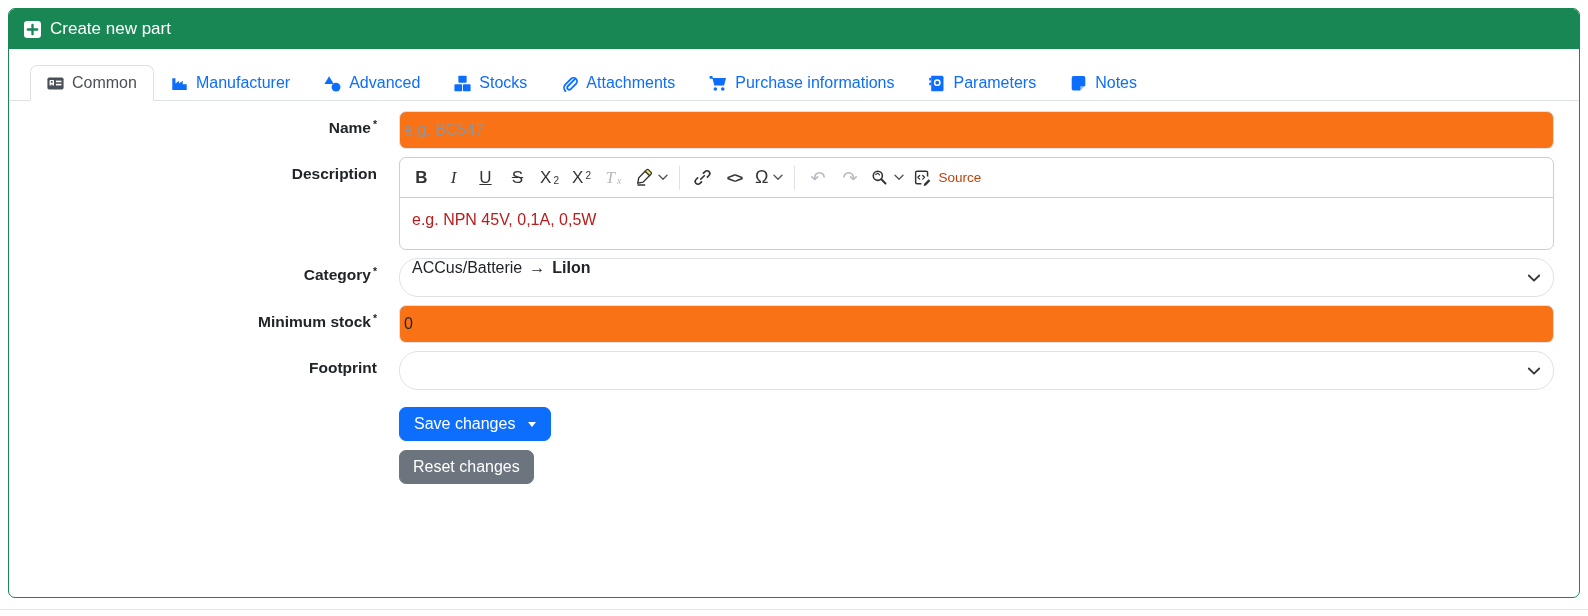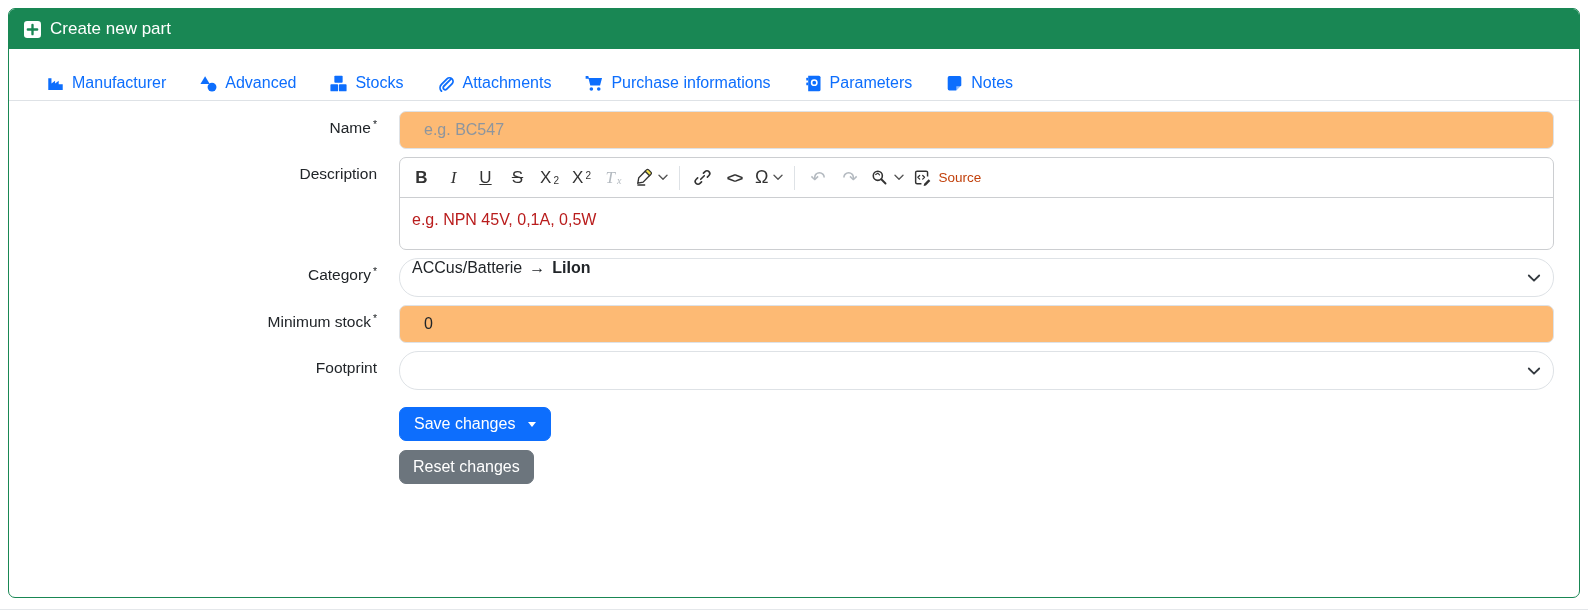--- a/index.html
+++ b/index.html
@@ -28,29 +28,29 @@
     font-family: inherit;
   }
   .tab.active { color: #495057; background: #fff; border-color: #dee2e6 #dee2e6 #fff #dee2e6; }
   .tab svg { flex: 0 0 auto; }
 
   
   .form { padding: 10px 25px 0 16px; }
   .frow { display: flex; margin-bottom: 8px; }
   .lbl {
     width: 374px; flex: 0 0 374px; text-align: right; padding: 8px 22px 0 0;
-    font-weight: 400; font-size: 15.5px; color: #212529;
+    font-weight: 700; font-size: 15.5px; color: #212529;
   }
   .req { font-size: 10.5px; vertical-align: top; position: relative; top: -1px; margin-left: 2px; color: #212529; }
   .fctl { flex: 1 1 auto; min-width: 0; }
 
   .tinput {
     width: 100%; height: 38px; border: 1px solid #dee2e6; border-radius: 7px;
-    padding: 6px 24px; font-size: 16px; color: #212529; font-family: inherit; outline: none;
-    background: #fdba74;
+    padding: 6px 4px; font-size: 16px; color: #212529; font-family: inherit; outline: none;
+    background: #f97316;
   }
   .tinput::placeholder { color: #8d959e; opacity: 1; }
   .tinput.focused { border-color: #86b7fe; box-shadow: 0 0 0 4px rgba(13,110,253,.25); }
 
   .select {
     position: relative; width: 100%; height: 39px; border: 1px solid #dee2e6; border-radius: 19px;
     display: flex; padding: 0 36px 0 12px; font-size: 16px; background: #fff;
     cursor: pointer;
   }
   .select .chev { position: absolute; right: 11px; top: 50%; margin-top: -8px; }
@@ -109,20 +109,33 @@
     <span style="display:flex">
       <svg width="17" height="17" viewBox="0 0 16 16">
           <rect x="0" y="0" width="16" height="16" rx="3" fill="#fff"></rect>
           <path d="M8 3.6v8.8M3.6 8h8.8" stroke="#198754" stroke-width="2.2" stroke-linecap="round"></path>
         </svg>
     </span>
     <span class="card-title">Create new part</span>
   </div>
 
   <div class="tabs">
+    <button class="tab active">
+      <span style="display:flex">
+        <svg width="17" height="17" viewBox="0 0 16 16" fill="currentColor">
+            <rect x="0.4" y="2.3" width="15.2" height="11.4" rx="1.6"></rect>
+            <rect x="2.4" y="4.8" width="4.2" height="5.4" rx="0.7" fill="#fff"></rect>
+            <circle cx="4.5" cy="6.6" r="1" fill="#495057"></circle>
+            <path d="M2.9 10a1.7 1.7 0 013.2 0z" fill="#495057"></path>
+            <rect x="8.4" y="5.3" width="5.2" height="1.5" fill="#fff"></rect>
+            <rect x="8.4" y="8.3" width="5.2" height="1.5" fill="#fff"></rect>
+          </svg>
+      </span>
+      <span>Common</span>
+    </button>
     <button class="tab">
       <span style="display:flex">
         <svg width="17" height="17" viewBox="0 0 16 16" fill="currentColor">
             <path d="M1.2 14.2V3h3v5l3.4-2.7v2.8L11 5.4v3.2h3.8v5.6z"></path>
           </svg>
       </span>
       <span>Manufacturer</span>
     </button>
     <button class="tab">
       <span style="display:flex">

